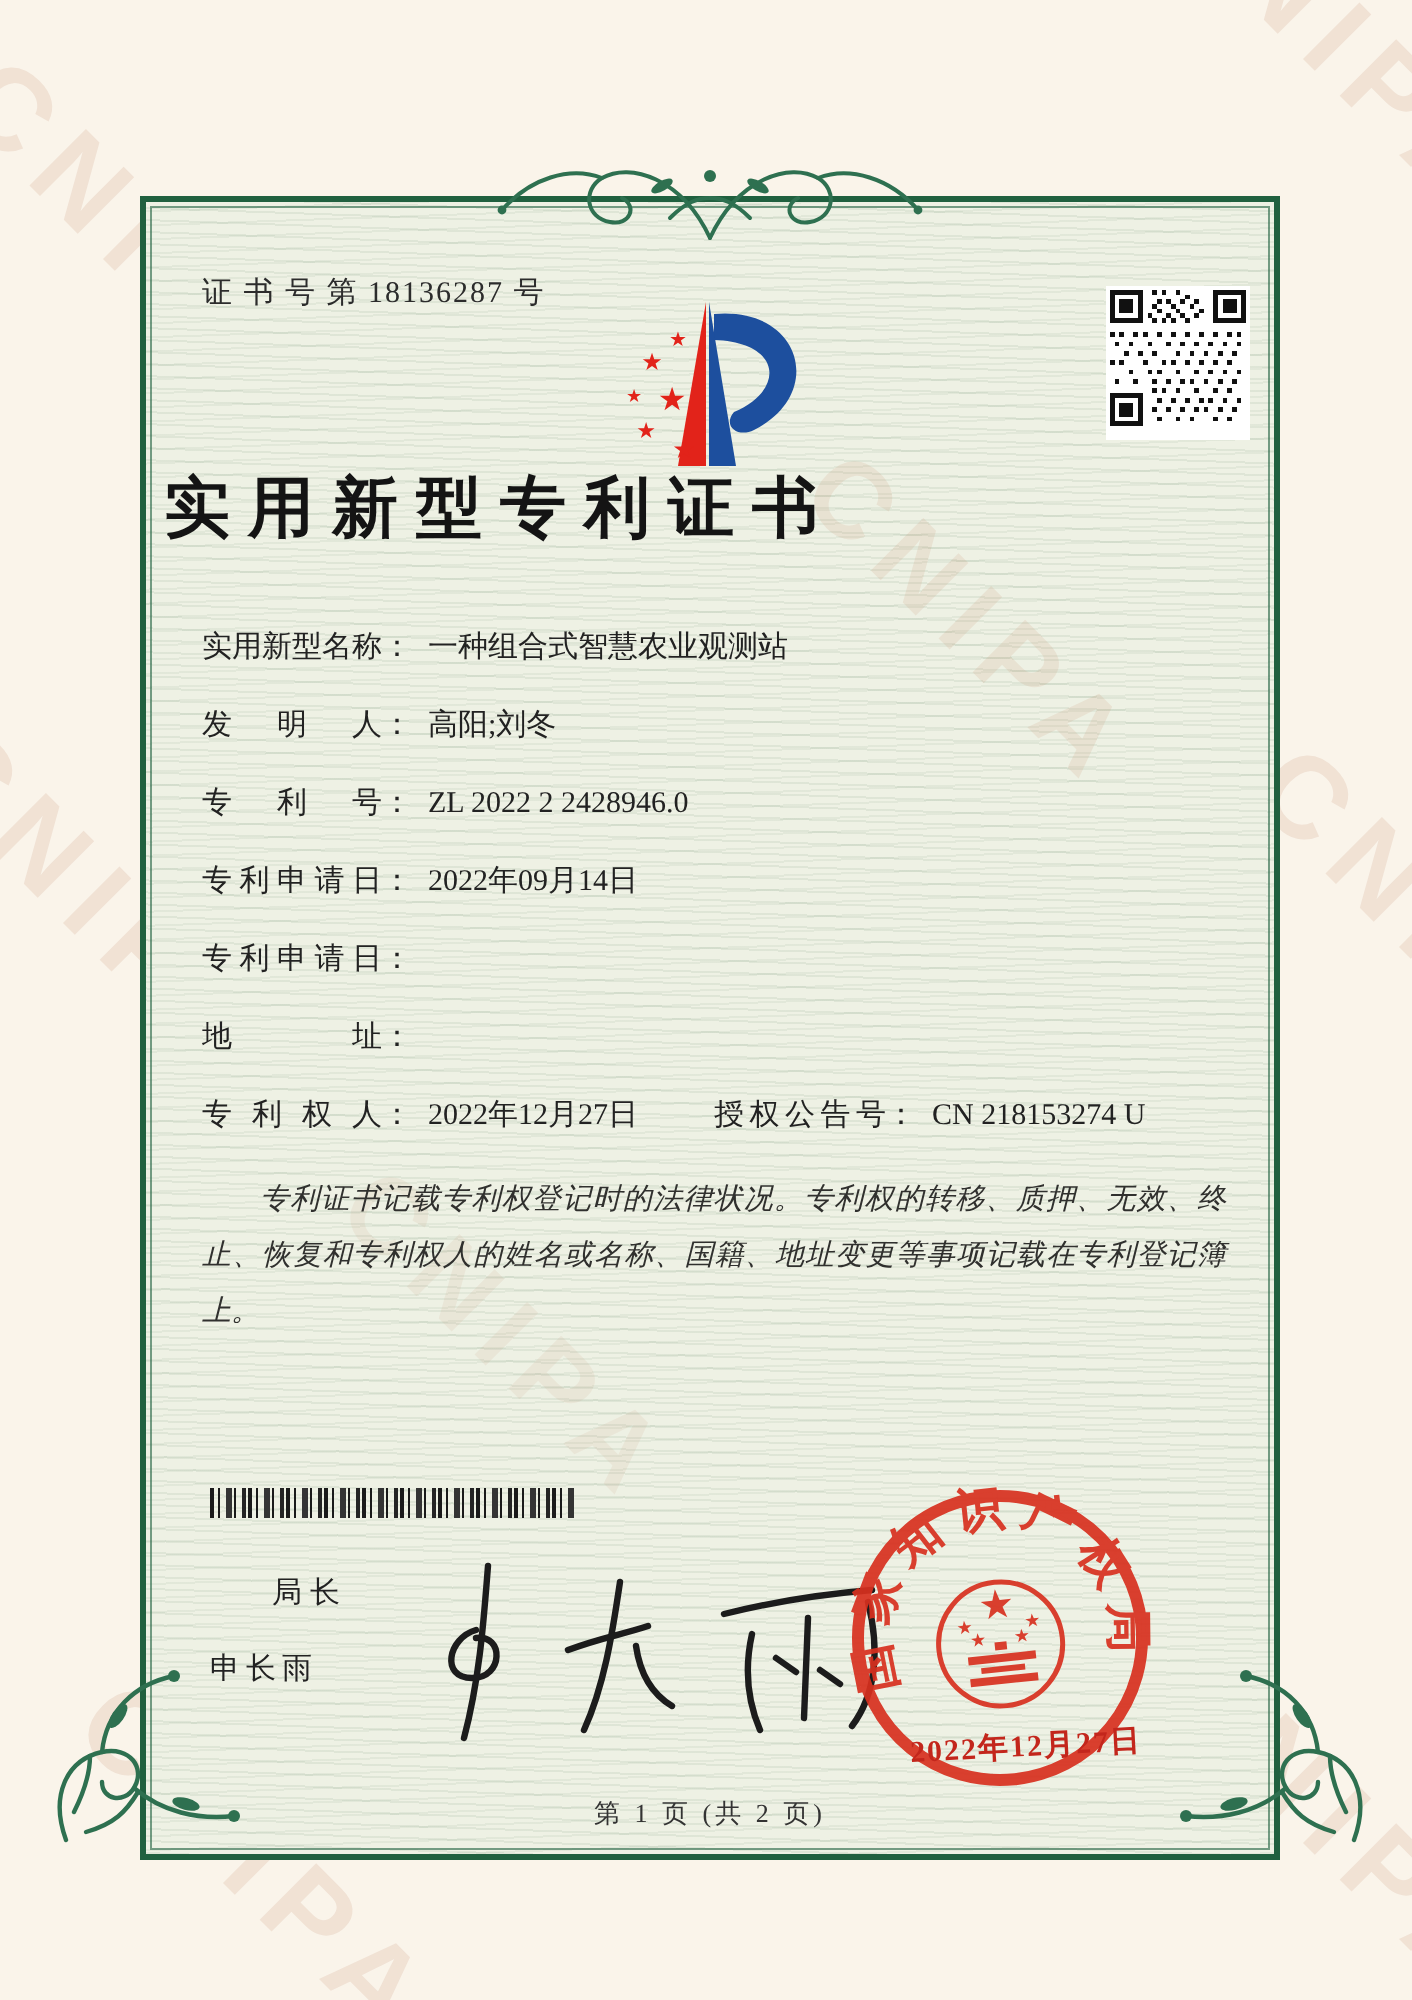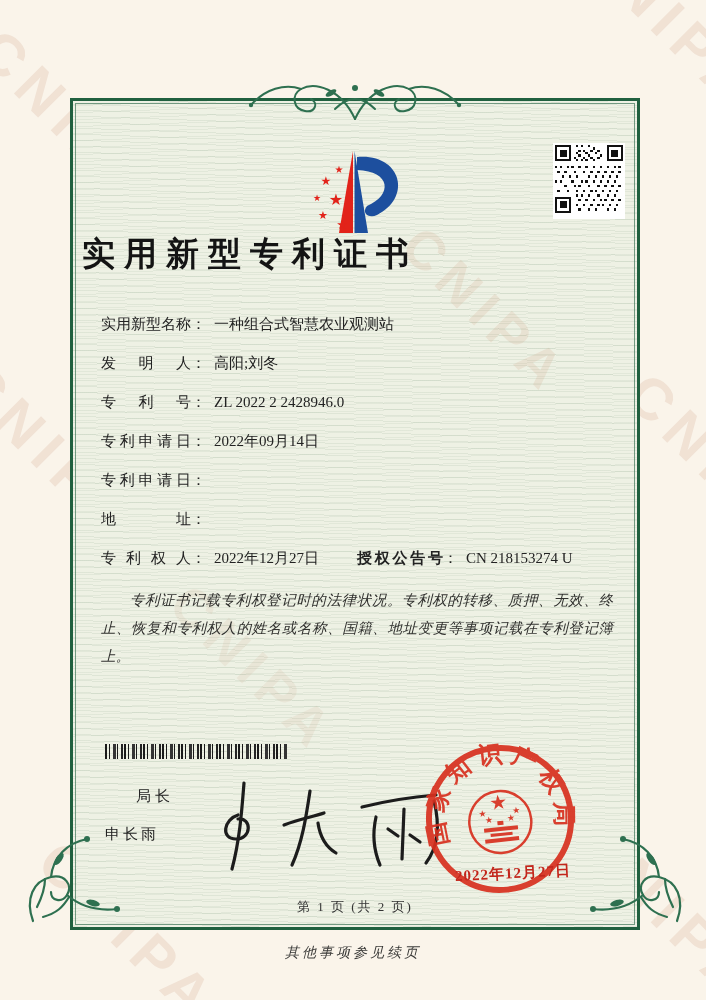--- a/index.html
+++ b/index.html
@@ -54,21 +54,21 @@
   }
   
   .fields{position:absolute;left:28px;top:212px;right:8px;z-index:4;
     font-size:15px;color:#222;}
   .frow{display:flex;align-items:flex-start;margin-bottom:16px;line-height:23px;}
   .flabel{display:inline-block;width:90px;text-align:justify;text-align-last:justify;flex:0 0 90px;}
   .fcolon{flex:0 0 auto;margin-right:8px;}
   .fvalue{flex:1 1 auto;}
   .grant-group{display:flex;}
   .grant-no-pair{display:flex;margin-left:38px;}
-  .grant-no-pair .flabel{width:86px;flex-basis:86px;font-weight:bold;}
+  .grant-no-pair .flabel{width:86px;flex-basis:86px;}
   
   .body-text{
     position:absolute;left:28px;right:24px;top:486px;z-index:4;
     font-size:14.5px;line-height:1.92;color:#30302e;
     font-style:italic;text-align:justify;
   }
   .body-text p{margin:0;text-indent:2em;}
   
   .barcode{
     position:absolute;left:32px;top:643px;width:182px;height:15px;z-index:4;
@@ -163,20 +163,21 @@
         </g>
         <g fill="#2e7050">
           <circle cx="64" cy="10" r="3"></circle>
             <circle cx="94" cy="80" r="3"></circle>
           <ellipse cx="36" cy="30" rx="7" ry="3" transform="rotate(-55 36 30)"></ellipse>
           <ellipse cx="70" cy="74" rx="7" ry="3" transform="rotate(15 70 74)"></ellipse>
         </g>
       </svg>
     </div>
 
+    <div class="cert-no">证 书 号 第 18136287 号</div>
 
     <div class="logo">
       <svg width="125" height="98" viewBox="0 0 125 98">
         <path d="M62,18 C106,14 118,58 82,76 C74,80 66,74 72,67 C98,56 96,32 62,31 Z" fill="#1d4f9e"></path>
         <polygon points="58,12 44,94 58,94" fill="#e2231a"></polygon>
         <polygon points="59.5,12 59.5,94 73,94" fill="#1d4f9e"></polygon>
         <g fill="#e2231a" font-family="&quot;DejaVu Sans&quot;,sans-serif" text-anchor="middle">
           <text x="44" y="34" font-size="10">★</text>
           <text x="31" y="46" font-size="12">★</text>
           <text x="22" y="62" font-size="9">★</text>
@@ -297,14 +298,13 @@
             <rect x="60" y="96" width="34" height="4"></rect>
           </g>
         </g>
       </svg>
     </div>
     <div class="seal-date">2022年12月27日</div>
 
     <div class="page-num">第 1 页 (共 2 页)</div>
   </div>
 
-  <div class="foot-note">其他事项参见续页</div>
 </div>
 
 </body></html>

